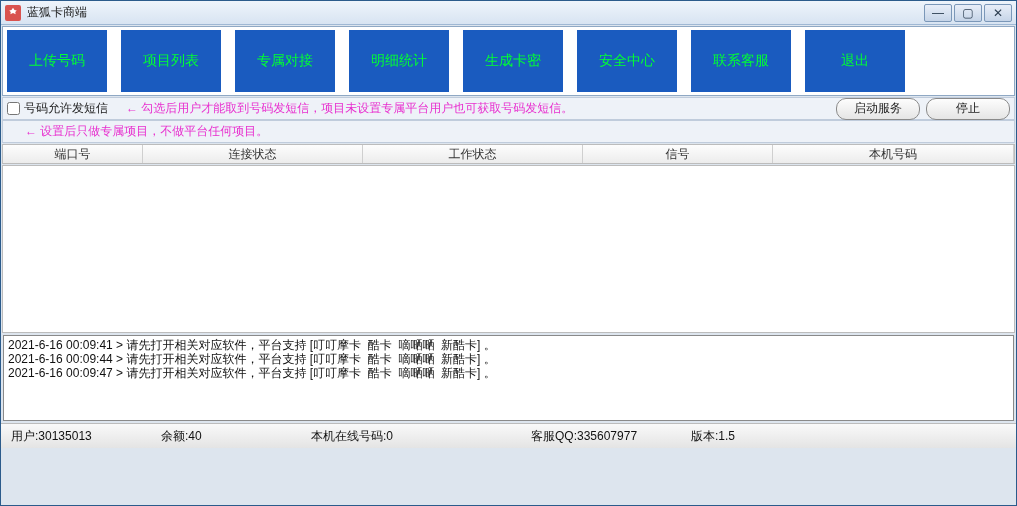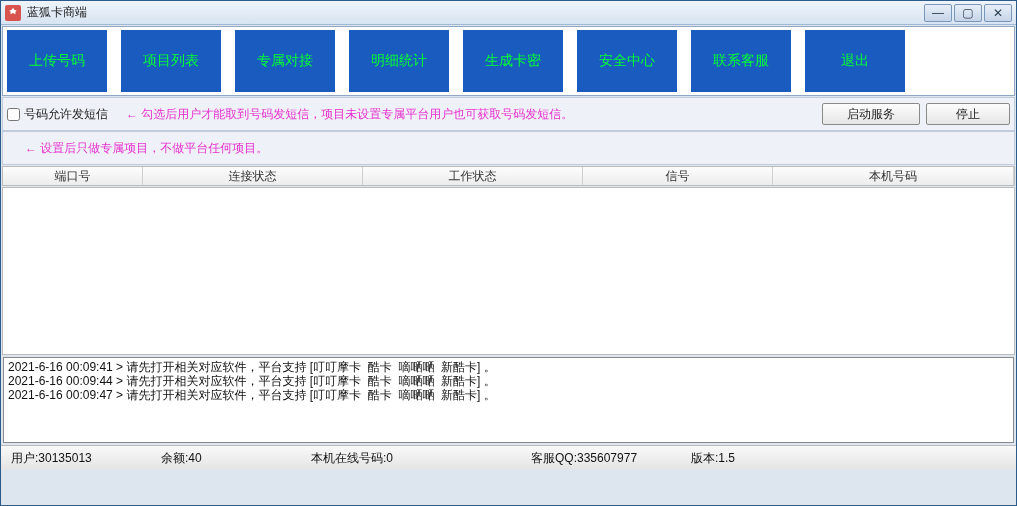--- a/index.html
+++ b/index.html
@@ -5,26 +5,26 @@
 *{box-sizing:border-box;margin:0;padding:0;font-family:"Microsoft YaHei",SimSun,Arial,sans-serif;font-size:12px}
 body{background:#dde5ee;width:1017px;height:506px;overflow:hidden;border:1px solid #2b5b8b}
 .titlebar{height:24px;background:linear-gradient(#eef4fb,#d8e4f2);border-bottom:1px solid #9fb8d4;display:flex;align-items:center;padding:0 4px}
 .titlebar .appicon{width:16px;height:16px;background:#d9534f;border-radius:2px;margin-right:6px;display:flex;align-items:center;justify-content:center}
 .titlebar .appicon svg{width:12px;height:12px}
 .titlebar .title{color:#1a1a1a;flex:1}
 .winbtns{display:flex;gap:2px}
 .winbtn{width:28px;height:18px;background:linear-gradient(#e8eef8,#c6d5e8);border:1px solid #7a97b8;border-radius:2px;display:flex;align-items:center;justify-content:center;color:#2b3d50;cursor:pointer}
 .toolbar{height:70px;background:#fff;border:1px solid #8fa8c4;margin:1px;display:flex;align-items:center;padding:2px 4px;gap:14px}
 .tbtn{width:100px;height:62px;background:#1a5bbf;color:#00ff33;display:flex;align-items:center;justify-content:center;font-size:14px;cursor:pointer}
-.optrow{height:34px;background:#eef2f8;border:1px solid #c0ccdc;margin:0 1px;display:flex;align-items:center;padding:0 4px}
+.optrow{height:23px;background:#eef2f8;border:1px solid #c0ccdc;margin:0 1px;display:flex;align-items:center;padding:0 4px}
 .optrow label{display:flex;align-items:center;gap:4px;color:#222}
 .optrow input[type=checkbox]{width:13px;height:13px}
 .hint{color:#e82fcf;margin-left:18px}
 .btns-right{margin-left:auto;display:flex;gap:6px}
-.winbutton{min-width:84px;height:22px;background:linear-gradient(#fdfdfd,#e5e5e5);border:1px solid #8a8a8a;border-radius:2px;display:flex;align-items:center;justify-content:center;cursor:pointer;color:#222;padding:0 24px}
+.winbutton{min-width:84px;height:22px;background:linear-gradient(#fdfdfd,#e5e5e5);border:1px solid #8a8a8a;border-radius:10px;display:flex;align-items:center;justify-content:center;cursor:pointer;color:#222;padding:0 10px}
 .gridhead{height:20px;background:linear-gradient(#fdfdfd,#ececec);border:1px solid #bcbcbc;margin:1px;display:flex}
 .gh{border-right:1px solid #cfcfcf;display:flex;align-items:center;justify-content:center;color:#333}
 .gridbody{height:168px;background:#fff;border:1px solid #bcbcbc;margin:0 1px}
 .logbox{height:86px;background:#fff;border:1px solid #8a8a8a;margin:2px;padding:2px 4px;overflow:auto;font-family:SimSun,monospace;color:#111;line-height:14px}
 .logline{white-space:pre}
 .statusbar{height:22px;background:linear-gradient(#f9f9f9,#e4e4e4);border-top:1px solid #bcbcbc;display:flex;align-items:center;padding:12px 6px;color:#111}
 .statusbar .cell{border-right:1px solid #c8c8c8;padding:0 12px 0 4px;height:100%;display:flex;align-items:center}
 .statusbar .cell:last-child{border-right:none}
 </style>
 </head>

